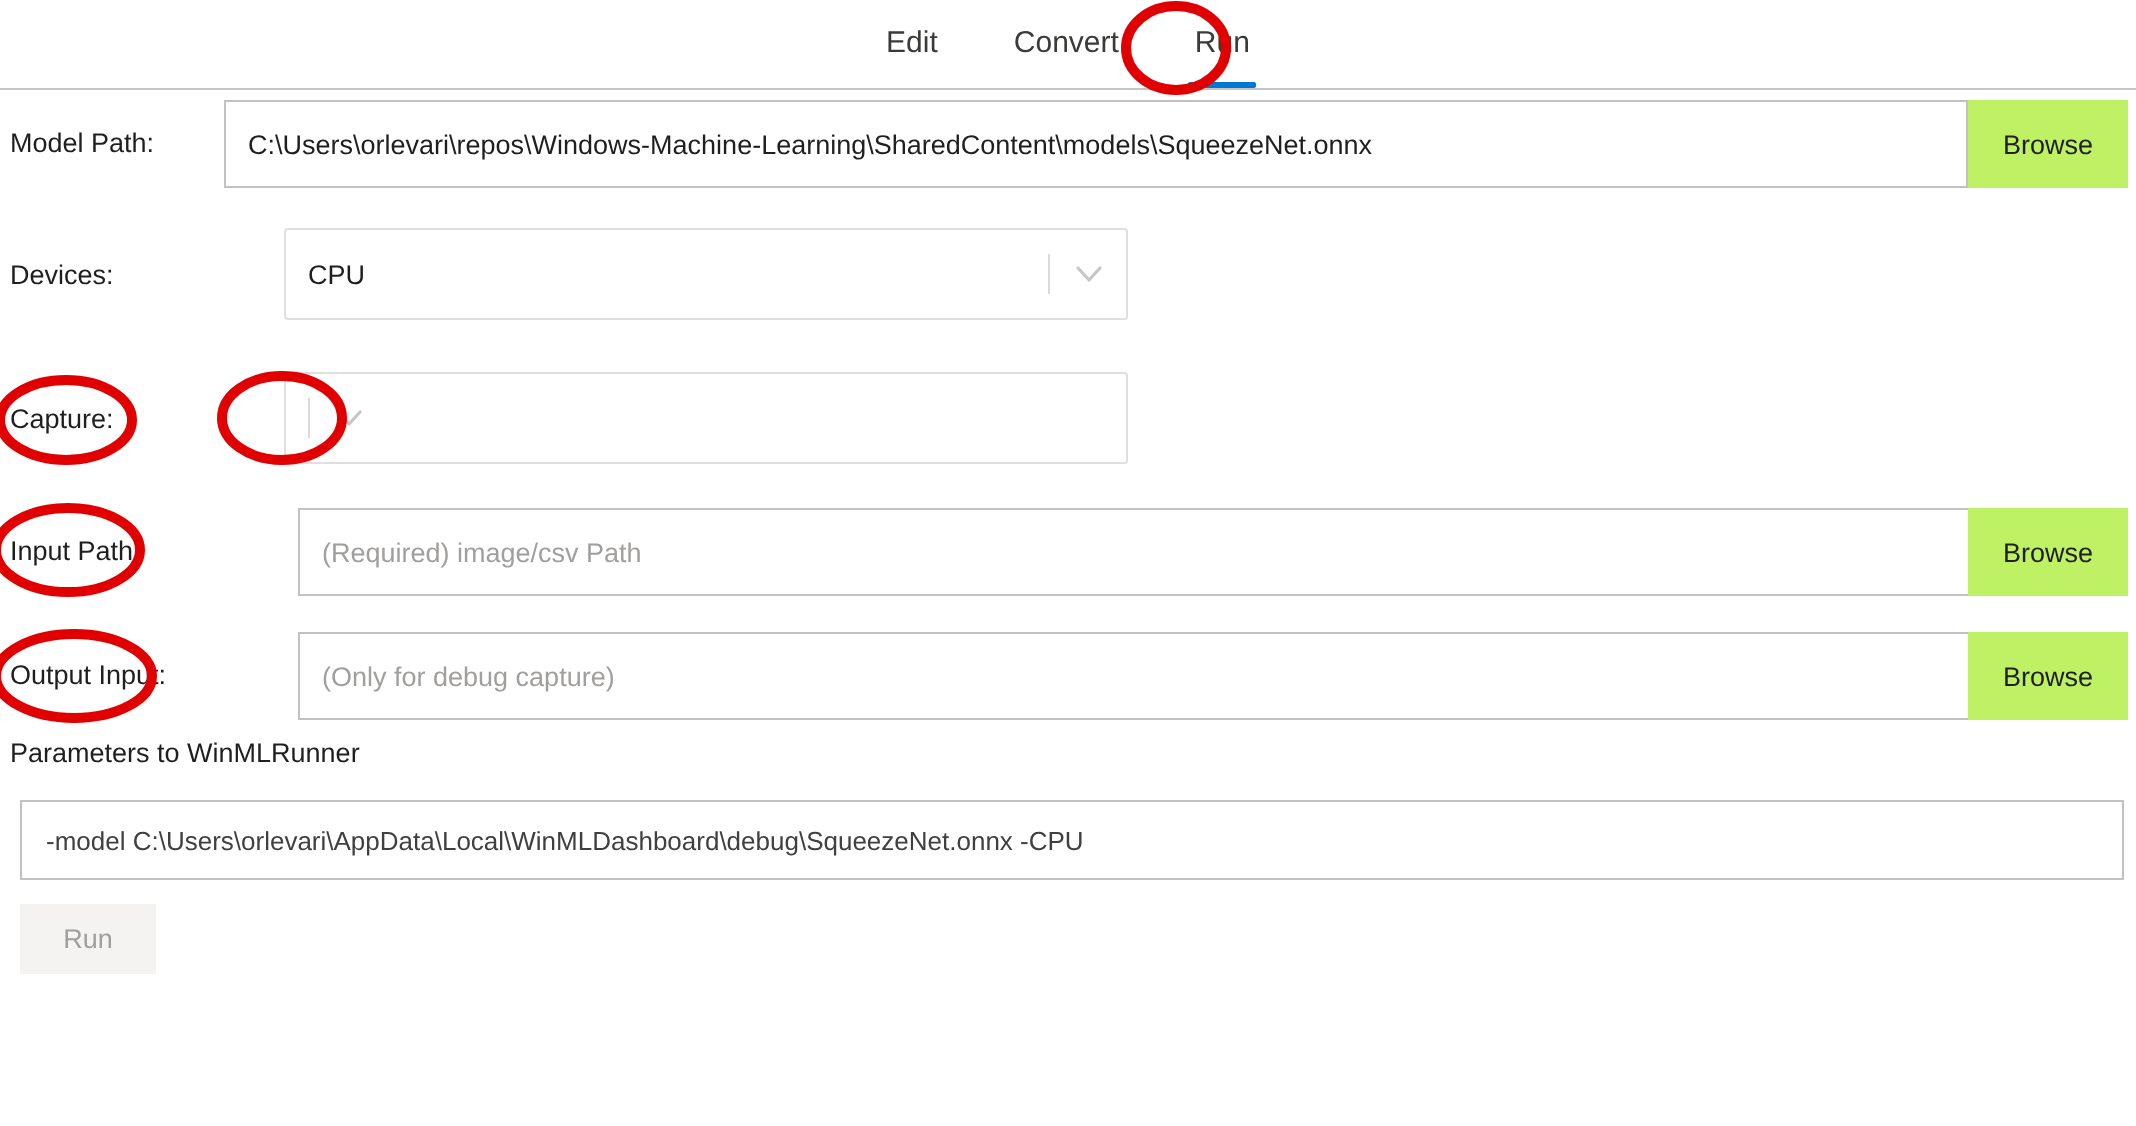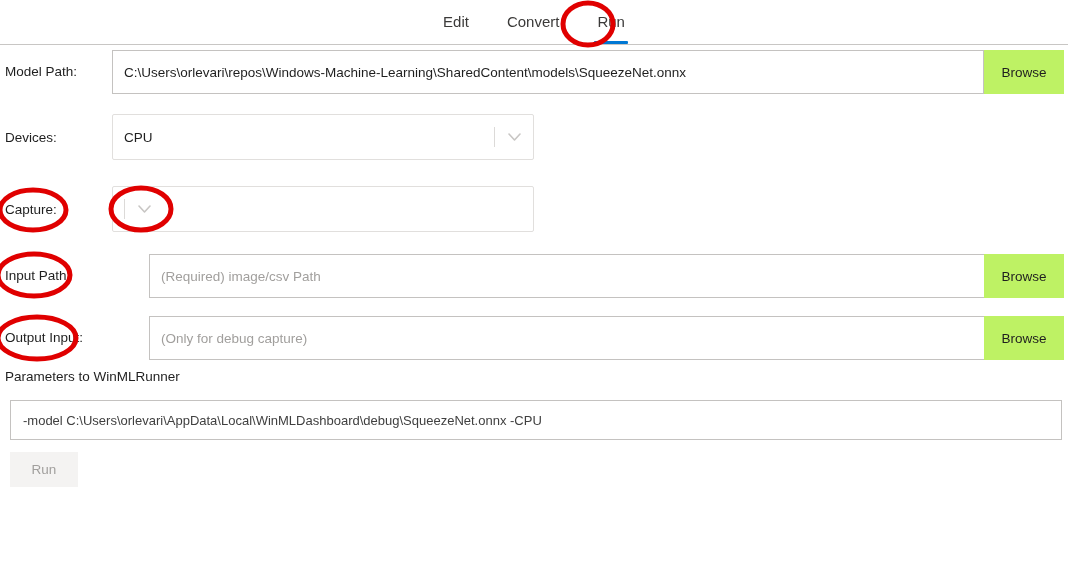--- a/index.html
+++ b/index.html
@@ -92,20 +92,21 @@
     border: 1px solid #e1dfdd;
     background: #ffffff;
     height: 46px;
     display: flex;
     align-items: center;
     padding: 0 0 0 11px;
     font-size: 13.5px;
     color: #1f1f1f;
     border-radius: 2px;
     cursor: pointer;
+    margin-left: 30px;
   }
   .dropdown .dd-value {
     flex: 1;
     white-space: nowrap;
   }
   .dd-sep {
     width: 1px;
     height: 20px;
     background: #dcdad8;
     margin-right: 0px;

